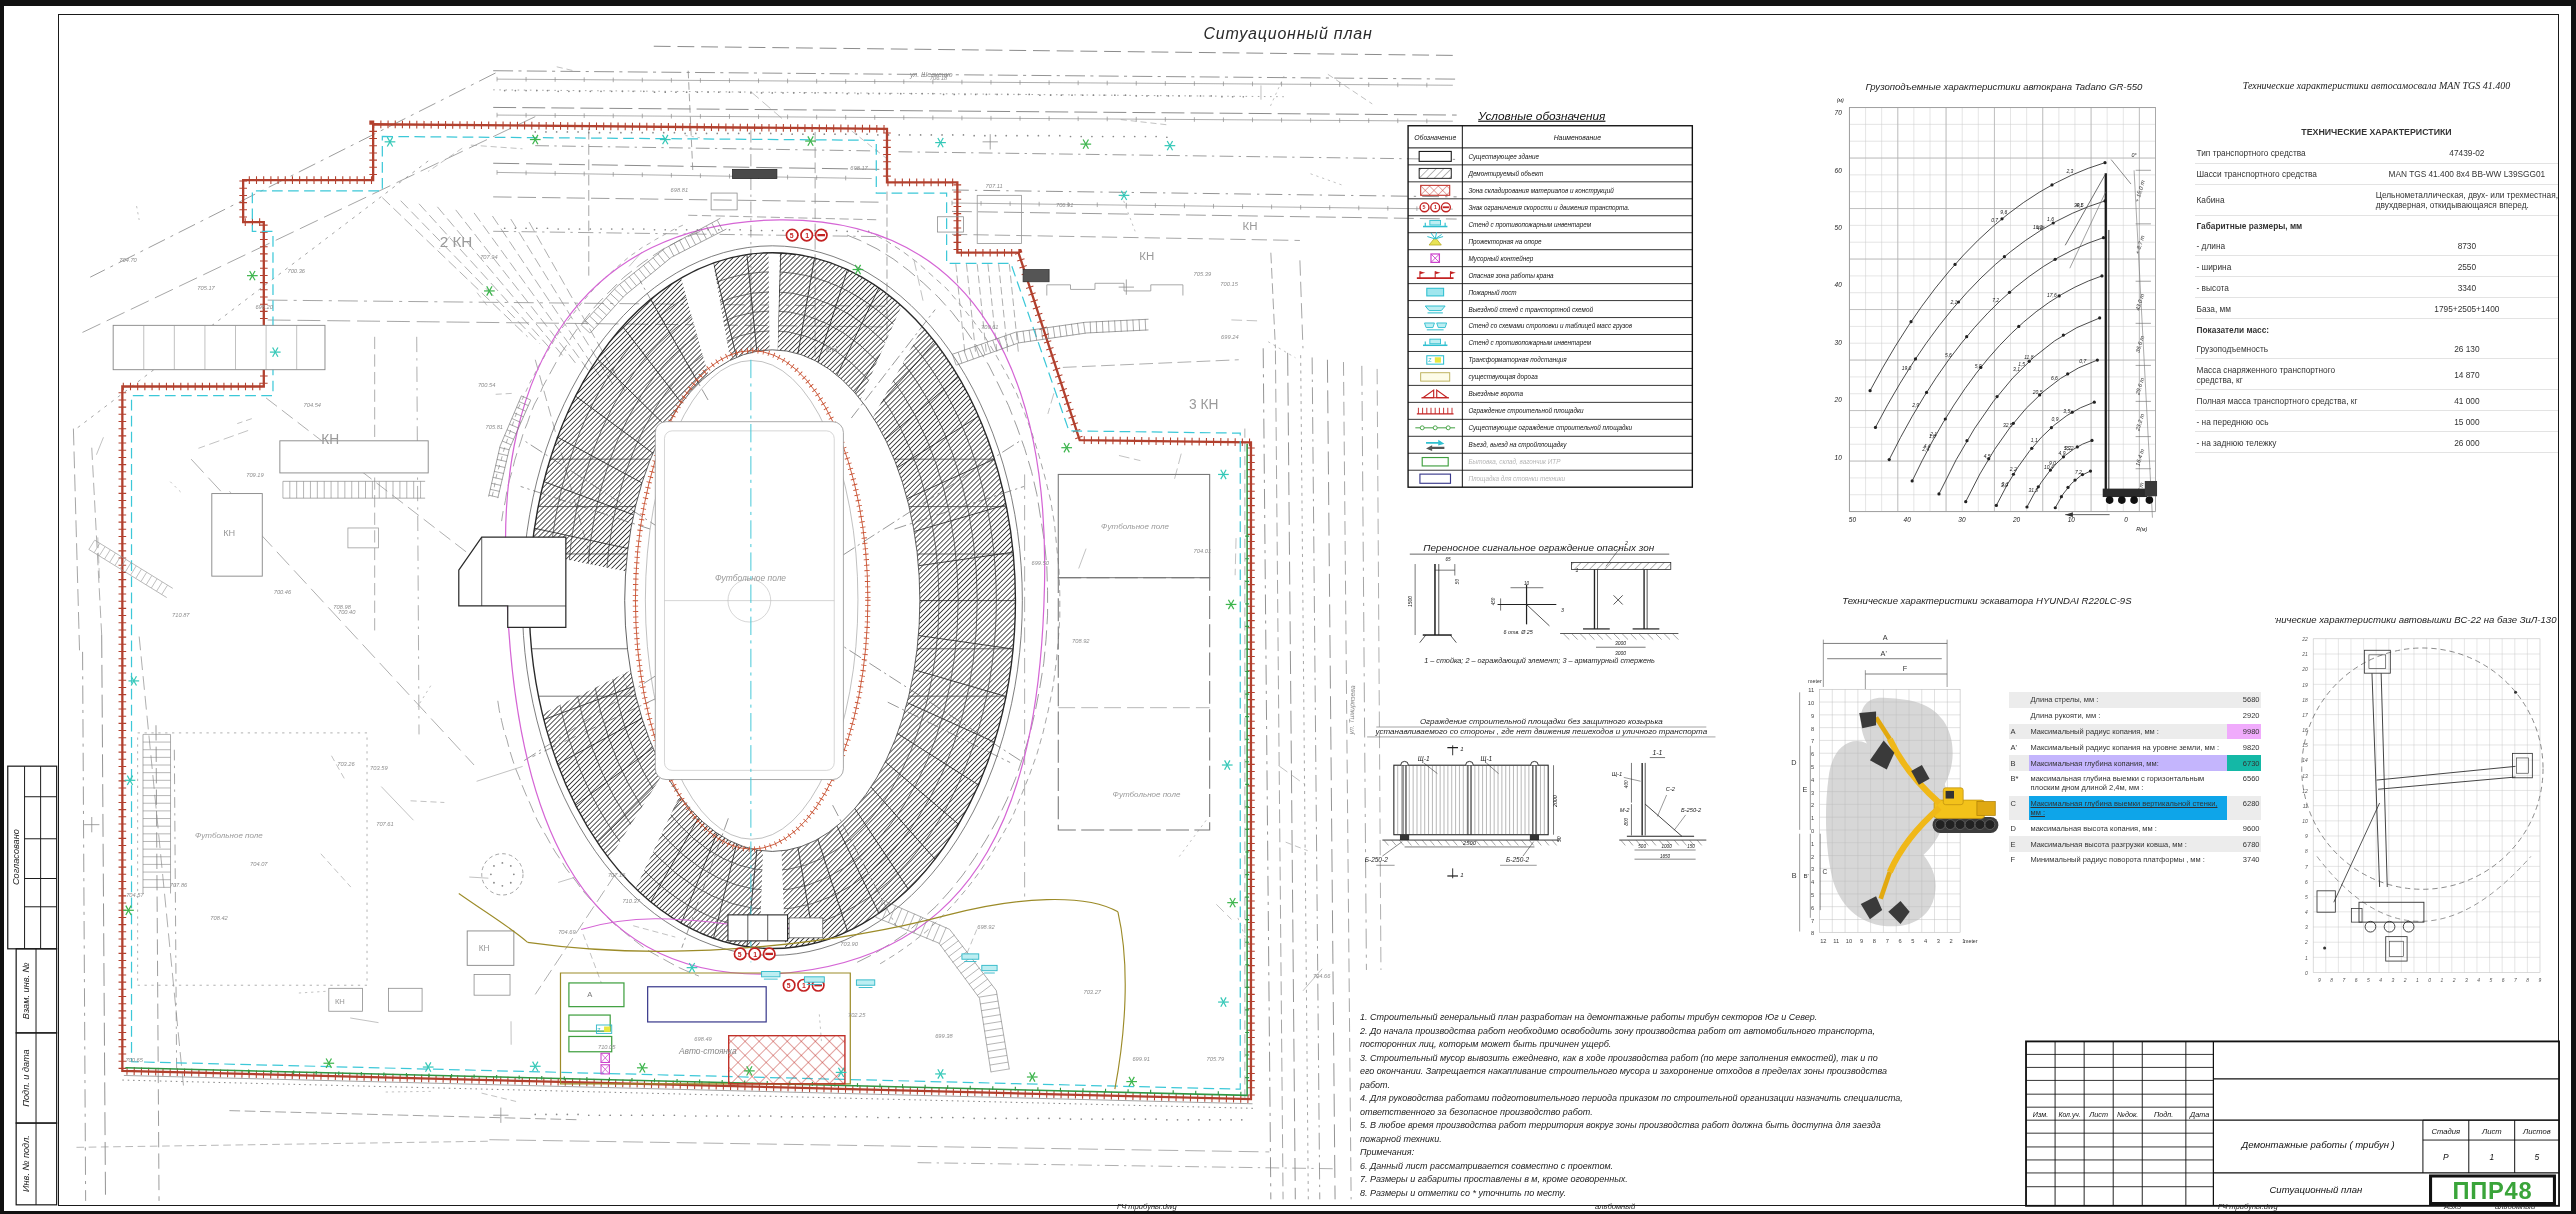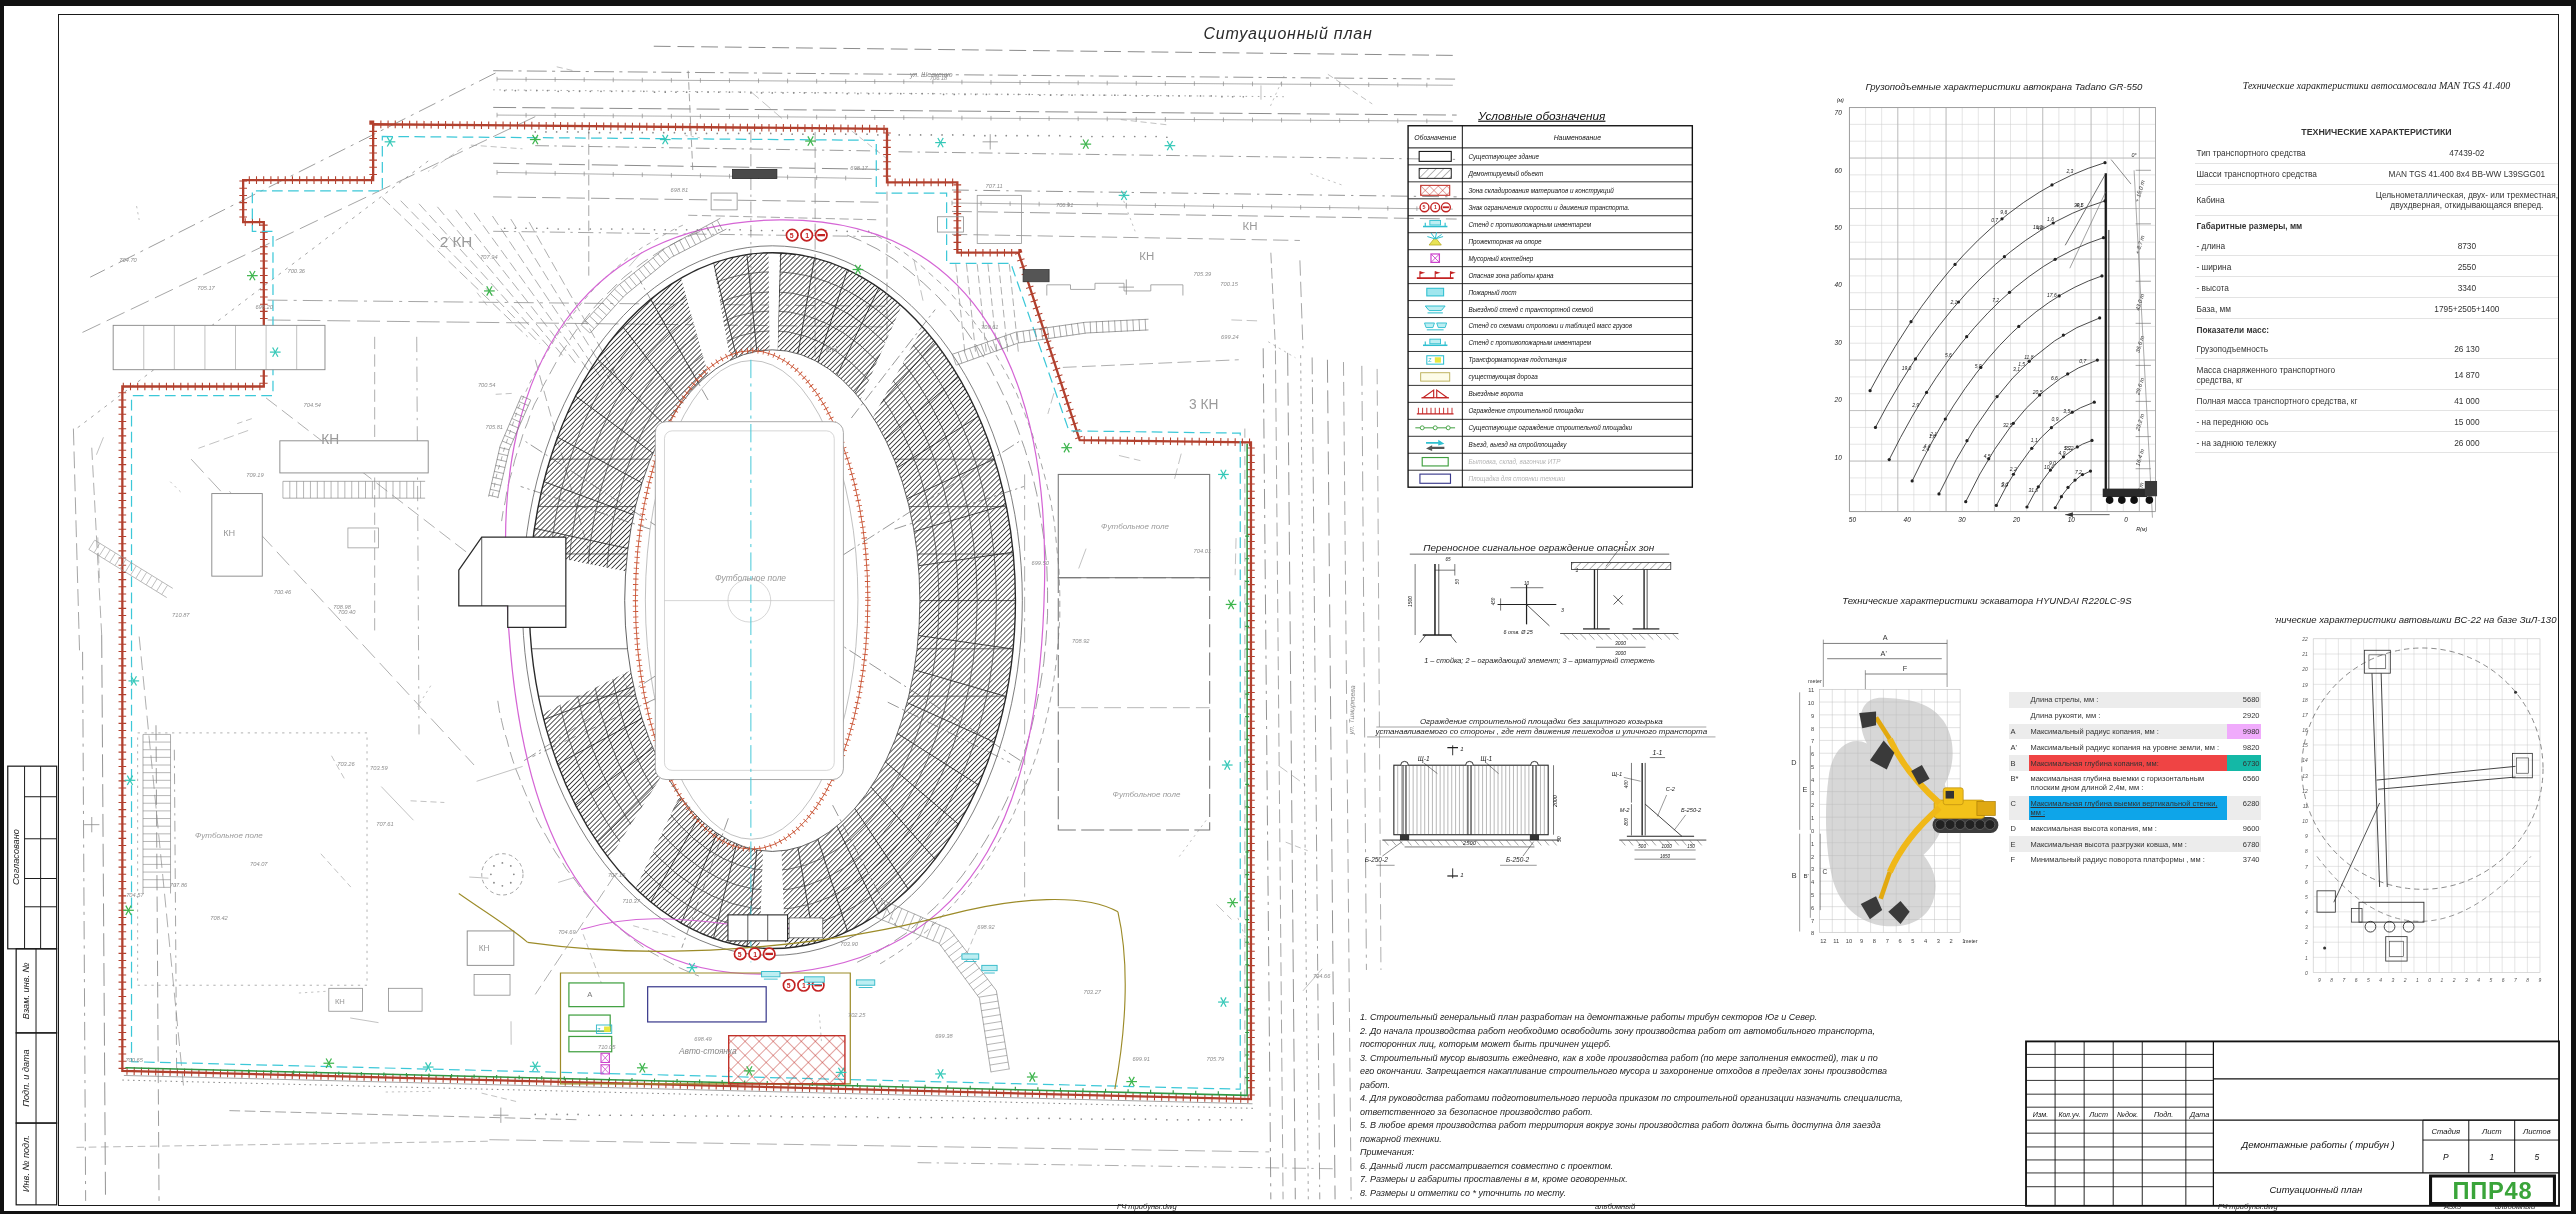--- a/index.html
+++ b/index.html
@@ -1607,21 +1607,21 @@
           <tr>
             <td style="border-bottom:0.8px solid #e3e3e3;padding:5.4px 0 4.6px 1.5px;width:53%;">Тип транспортного средства</td>
             <td style="border-bottom:0.8px solid #e3e3e3;padding:5.4px 0 4.6px 0;text-align:center;">47439-02</td>
           </tr>
           <tr>
             <td style="border-bottom:0.8px solid #e3e3e3;padding:5.4px 0 4.6px 1.5px;width:53%;">Шасси транспортного средства</td>
             <td style="border-bottom:0.8px solid #e3e3e3;padding:5.4px 0 4.6px 0;text-align:center;">MAN TGS 41.400 8x4 BB-WW L39SGG01</td>
           </tr>
           <tr>
             <td style="border-bottom:0.8px solid #e3e3e3;padding:5.4px 0 4.6px 1.5px;width:53%;">Кабина</td>
-            <td style="border-bottom:0.8px solid #e3e3e3;padding:5.4px 0 4.6px 0;text-align:center;margin-left:18px;"><span style="white-space:nowrap">Цельнометаллическая, двух- или трехместная,</span><br><span style="white-space:nowrap">двухдверная, откидывающаяся вперед.</span></td>
+            <td style="border-bottom:0.8px solid #e3e3e3;padding:5.4px 0 4.6px 0;text-align:left;margin-left:18px;"><span style="white-space:nowrap">Цельнометаллическая, двух- или трехместная,</span><br><span style="white-space:nowrap">двухдверная, откидывающаяся вперед.</span></td>
           </tr>
           <tr>
             <td colspan="2" style="padding:5.4px 0 3.8px 1.5px;"><b>Габаритные размеры, мм</b></td>
           </tr>
           <tr>
             <td style="border-bottom:0.8px solid #e3e3e3;padding:5.4px 0 4.6px 1.5px;width:53%;">- длина</td>
             <td style="border-bottom:0.8px solid #e3e3e3;padding:5.4px 0 4.6px 0;text-align:center;">8730</td>
           </tr>
           <tr>
             <td style="border-bottom:0.8px solid #e3e3e3;padding:5.4px 0 4.6px 1.5px;width:53%;">- ширина</td>
@@ -1787,21 +1787,21 @@
             <td style="background:#ececec;padding:3.4px 1.5px;">Максимальный радиус копания, мм :</td>
             <td style="background:#f0abfc;width:34px;padding:3.4px 1.5px;vertical-align:top;text-align:right;">9980</td>
           </tr>
           <tr>
             <td style="width:20px;padding:3.4px 1.5px;vertical-align:top;">A'</td>
             <td style="padding:3.4px 1.5px;">Максимальный радиус копания на уровне земли, мм :</td>
             <td style="width:34px;padding:3.4px 1.5px;vertical-align:top;text-align:right;">9820</td>
           </tr>
           <tr>
             <td style="background:#ececec;width:20px;padding:3.4px 1.5px;vertical-align:top;">B</td>
-            <td style="background:#ef4444;padding:3.4px 1.5px;">Максимальная глубина копания, мм:</td>
+            <td style="background:#c4b5fd;padding:3.4px 1.5px;">Максимальная глубина копания, мм:</td>
             <td style="background:#14b8a6;width:34px;padding:3.4px 1.5px;vertical-align:top;text-align:right;">6730</td>
           </tr>
           <tr>
             <td style="width:20px;padding:3.4px 1.5px;vertical-align:top;">B*</td>
             <td style="padding:3.4px 1.5px;">максимальная глубина выемки с горизонтальным плоским дном длиной 2,4м, мм :</td>
             <td style="width:34px;padding:3.4px 1.5px;vertical-align:top;text-align:right;">6560</td>
           </tr>
           <tr>
             <td style="background:#ececec;width:20px;padding:3.4px 1.5px;vertical-align:top;">C</td>
             <td style="background:#0ea5e9;padding:3.4px 1.5px;text-decoration:underline;">Максимальная глубина выемки вертикальной стенки, мм :</td>

